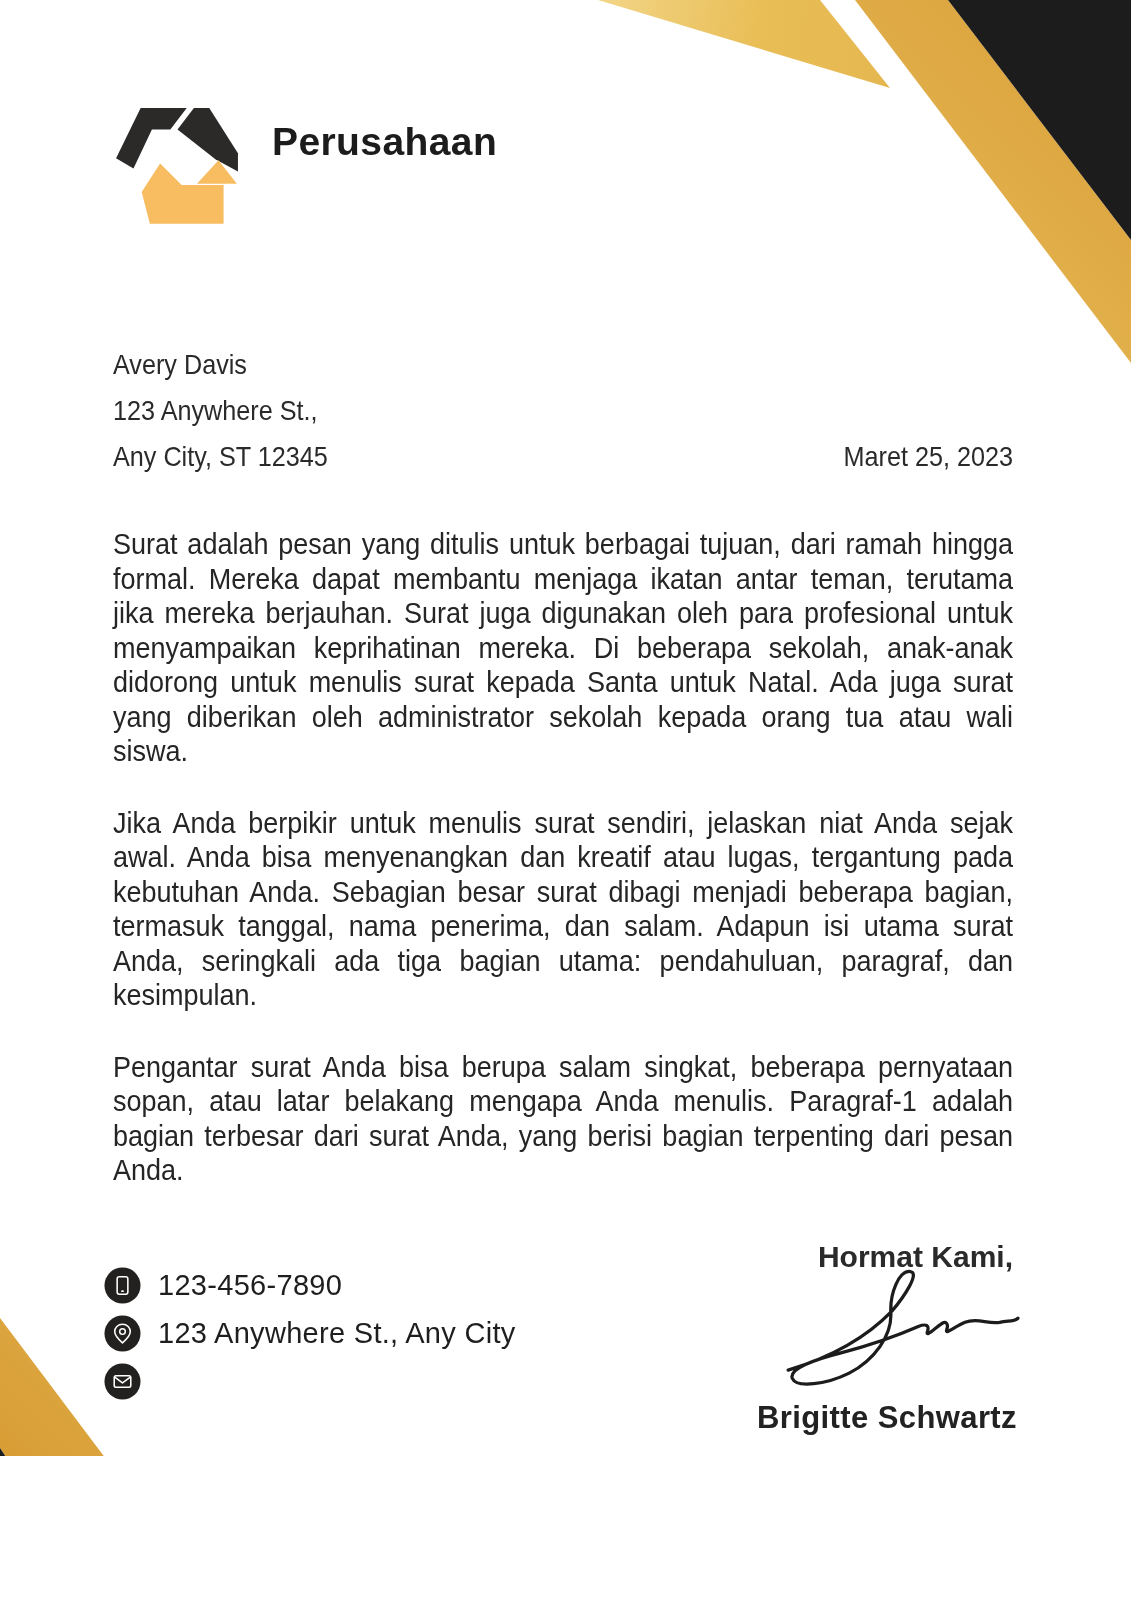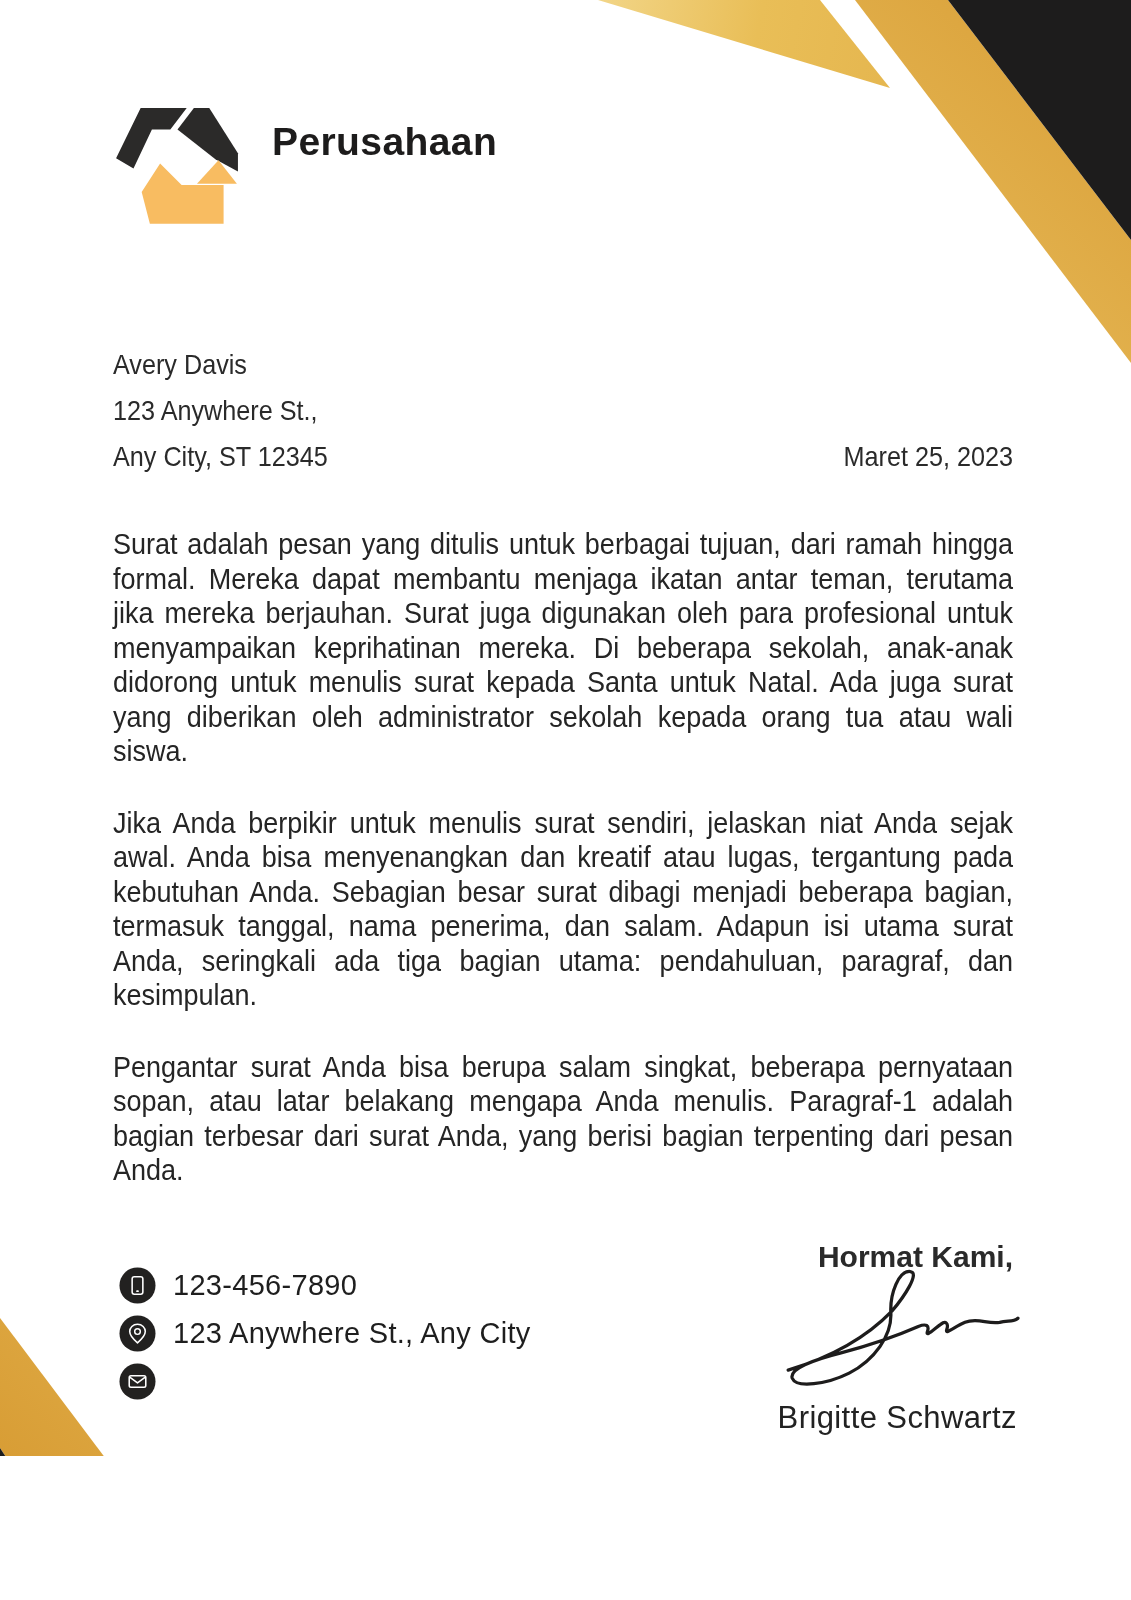--- a/index.html
+++ b/index.html
@@ -64,28 +64,28 @@
     transform: scaleX(0.9);
     transform-origin: 0 0;
   }
   .recipient { top: 342px; font-size: 28px; line-height: 46px; font-weight: 500; color: #2a2a2a; }
   .recipient-line.with-date { display: flex; justify-content: space-between; }
 
   .letter-body { top: 527px; font-size: 30px; line-height: 34.5px; color: #252525; }
   .letter-body p { text-align: justify; margin-bottom: 37px; }
   .letter-body p:last-child { margin-bottom: 0; }
 
-  .contact { position: absolute; left: 119px; top: 1266px; }
+  .contact { position: absolute; left: 104px; top: 1266px; }
   .contact-row { display: flex; align-items: center; height: 38px; margin-bottom: 10px; }
   .contact-icon { width: 37px; height: 37px; flex: 0 0 37px; }
   .contact-label { margin-left: 17px; font-size: 29px; font-weight: 500; color: #1e1e1e; letter-spacing: 0.3px; }
 
   .closing { position: absolute; right: 118px; top: 1240px; font-size: 30px; font-weight: 700; color: #2a2a2a; }
   .signature-svg { position: absolute; left: 778px; top: 1268px; width: 244px; height: 128px; }
-  .signer-name { position: absolute; right: 114px; top: 1400px; font-size: 31px; font-weight: 400; letter-spacing: 0.4px; color: #222222; }
+  .signer-name { position: absolute; right: 114px; top: 1400px; font-size: 31px; font-weight: 700; letter-spacing: 0.4px; color: #222222; }
 </style>
 </head>
 <body>
 
 <div class="page">
 
   <div class="decor tr-spike"></div>
   <div class="decor tr-band"></div>
   <div class="decor tr-black"></div>
   <div class="decor bl-spike"></div>

